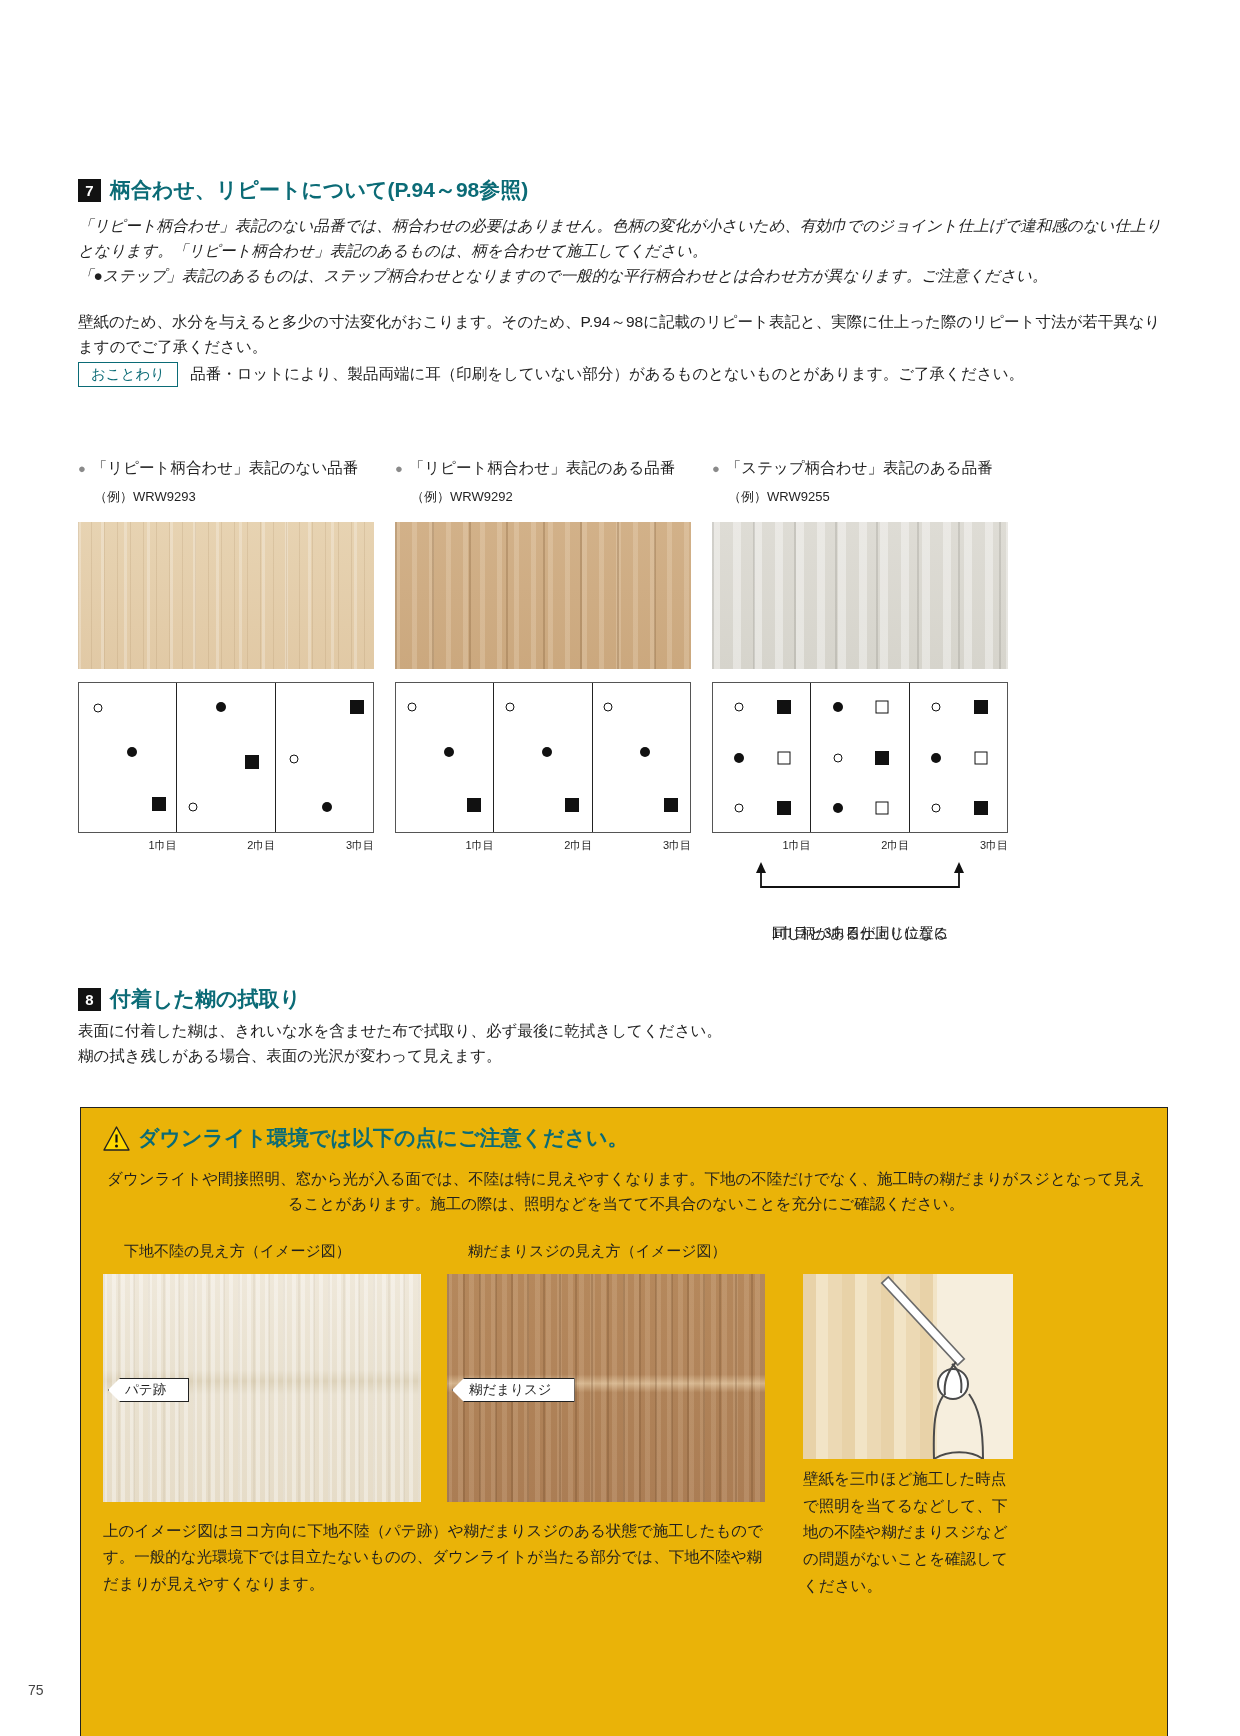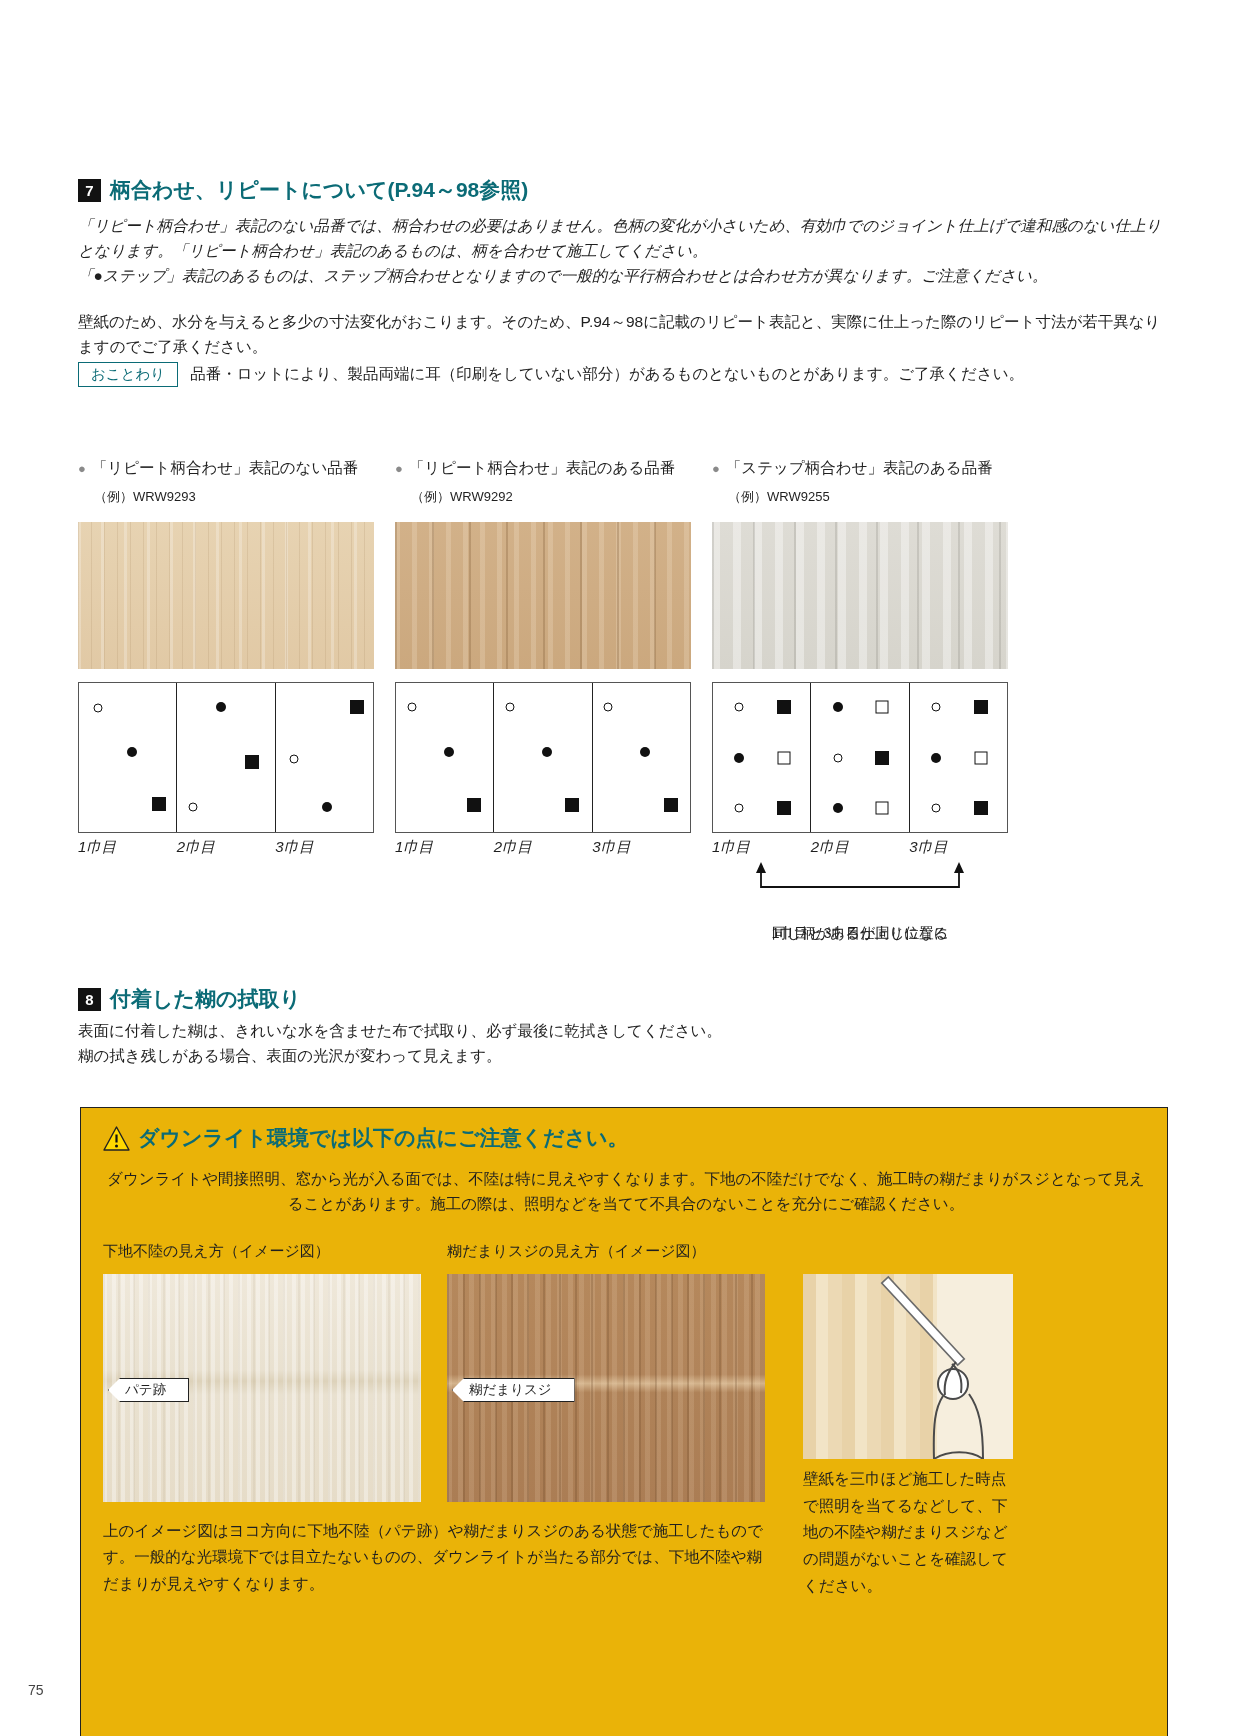--- a/index.html
+++ b/index.html
@@ -40,32 +40,32 @@
   .diagram{position:absolute;top:224px;left:0;width:296px;height:151px;display:flex;
            border:1px solid #555;background:#fff;box-sizing:border-box;}
   .dg-panel{position:relative;flex:1 1 0;}
   .dg-panel + .dg-panel{border-left:1.5px solid #222;}
   .dg-sym{position:absolute;transform:translate(-50%,-50%);display:block;}
   .sym-circle-open{width:9px;height:9px;border:1.6px solid #111;border-radius:50%;background:#fff;box-sizing:border-box;}
   .sym-circle-filled{width:10px;height:10px;background:#111;border-radius:50%;}
   .sym-square-filled{width:14px;height:14px;background:#111;}
   .sym-square-open{width:13px;height:13px;border:1.6px solid #111;background:#fff;box-sizing:border-box;}
   .dg-labels{position:absolute;top:380px;left:0;width:296px;display:flex;}
-  .dg-labels span{flex:1 1 0;text-align:left;font-size:15px;font-style:italic;}
+  .dg-labels span{flex:1 1 0;text-align:right;font-size:11px;}
 
   .bracket{position:absolute;top:404px;left:0;width:296px;height:30px;}
   .step-note{position:absolute;left:0;width:296px;text-align:center;font-size:14.5px;line-height:1.55;}
 
   
   .caution{position:absolute;left:80px;top:1107px;width:1088px;height:633px;
            border:1.5px solid #222;box-sizing:border-box;background:#eab308;}
   .caution-title{position:absolute;left:22px;top:16px;display:flex;align-items:center;gap:8px;}
   .caution-title .txt{color:#0b6b76;font-weight:bold;font-size:21px;}
   .caution-body{position:absolute;left:22px;top:58px;width:1046px;font-size:15.5px;line-height:1.62;text-align:center;}
-  .fig-label{position:absolute;top:134px;font-size:15px;}
+  .fig-label{position:absolute;top:134px;font-size:15px;margin-left:21px;}
   .fig{position:absolute;top:166px;height:228px;width:318px;}
   .fig-a{left:22px;background:
       repeating-linear-gradient(90deg, rgba(178,162,132,.14) 0 2px, rgba(178,162,132,0) 2px 15px),
       repeating-linear-gradient(90deg, rgba(255,255,255,.35) 0 4px, rgba(255,255,255,0) 4px 9px),
       linear-gradient(180deg,#efe8da 0%,#e9e1d0 42%,#ddd2ba 47%,#e9e1d0 53%,#e6dcc8 100%);}
   .fig-b{left:366px;background:
       repeating-linear-gradient(90deg, rgba(92,57,26,.22) 0 2px, rgba(92,57,26,0) 2px 16px),
       repeating-linear-gradient(90deg, rgba(255,232,204,.14) 0 5px, rgba(255,232,204,0) 5px 11px),
       linear-gradient(180deg,#b5885c 0%,#b1845a 44%,#d3b38c 48%,#af8258 52%,#ab7d54 100%);}
   .tag{position:absolute;left:5px;top:104px;background:#fff;border:1px solid #222;

